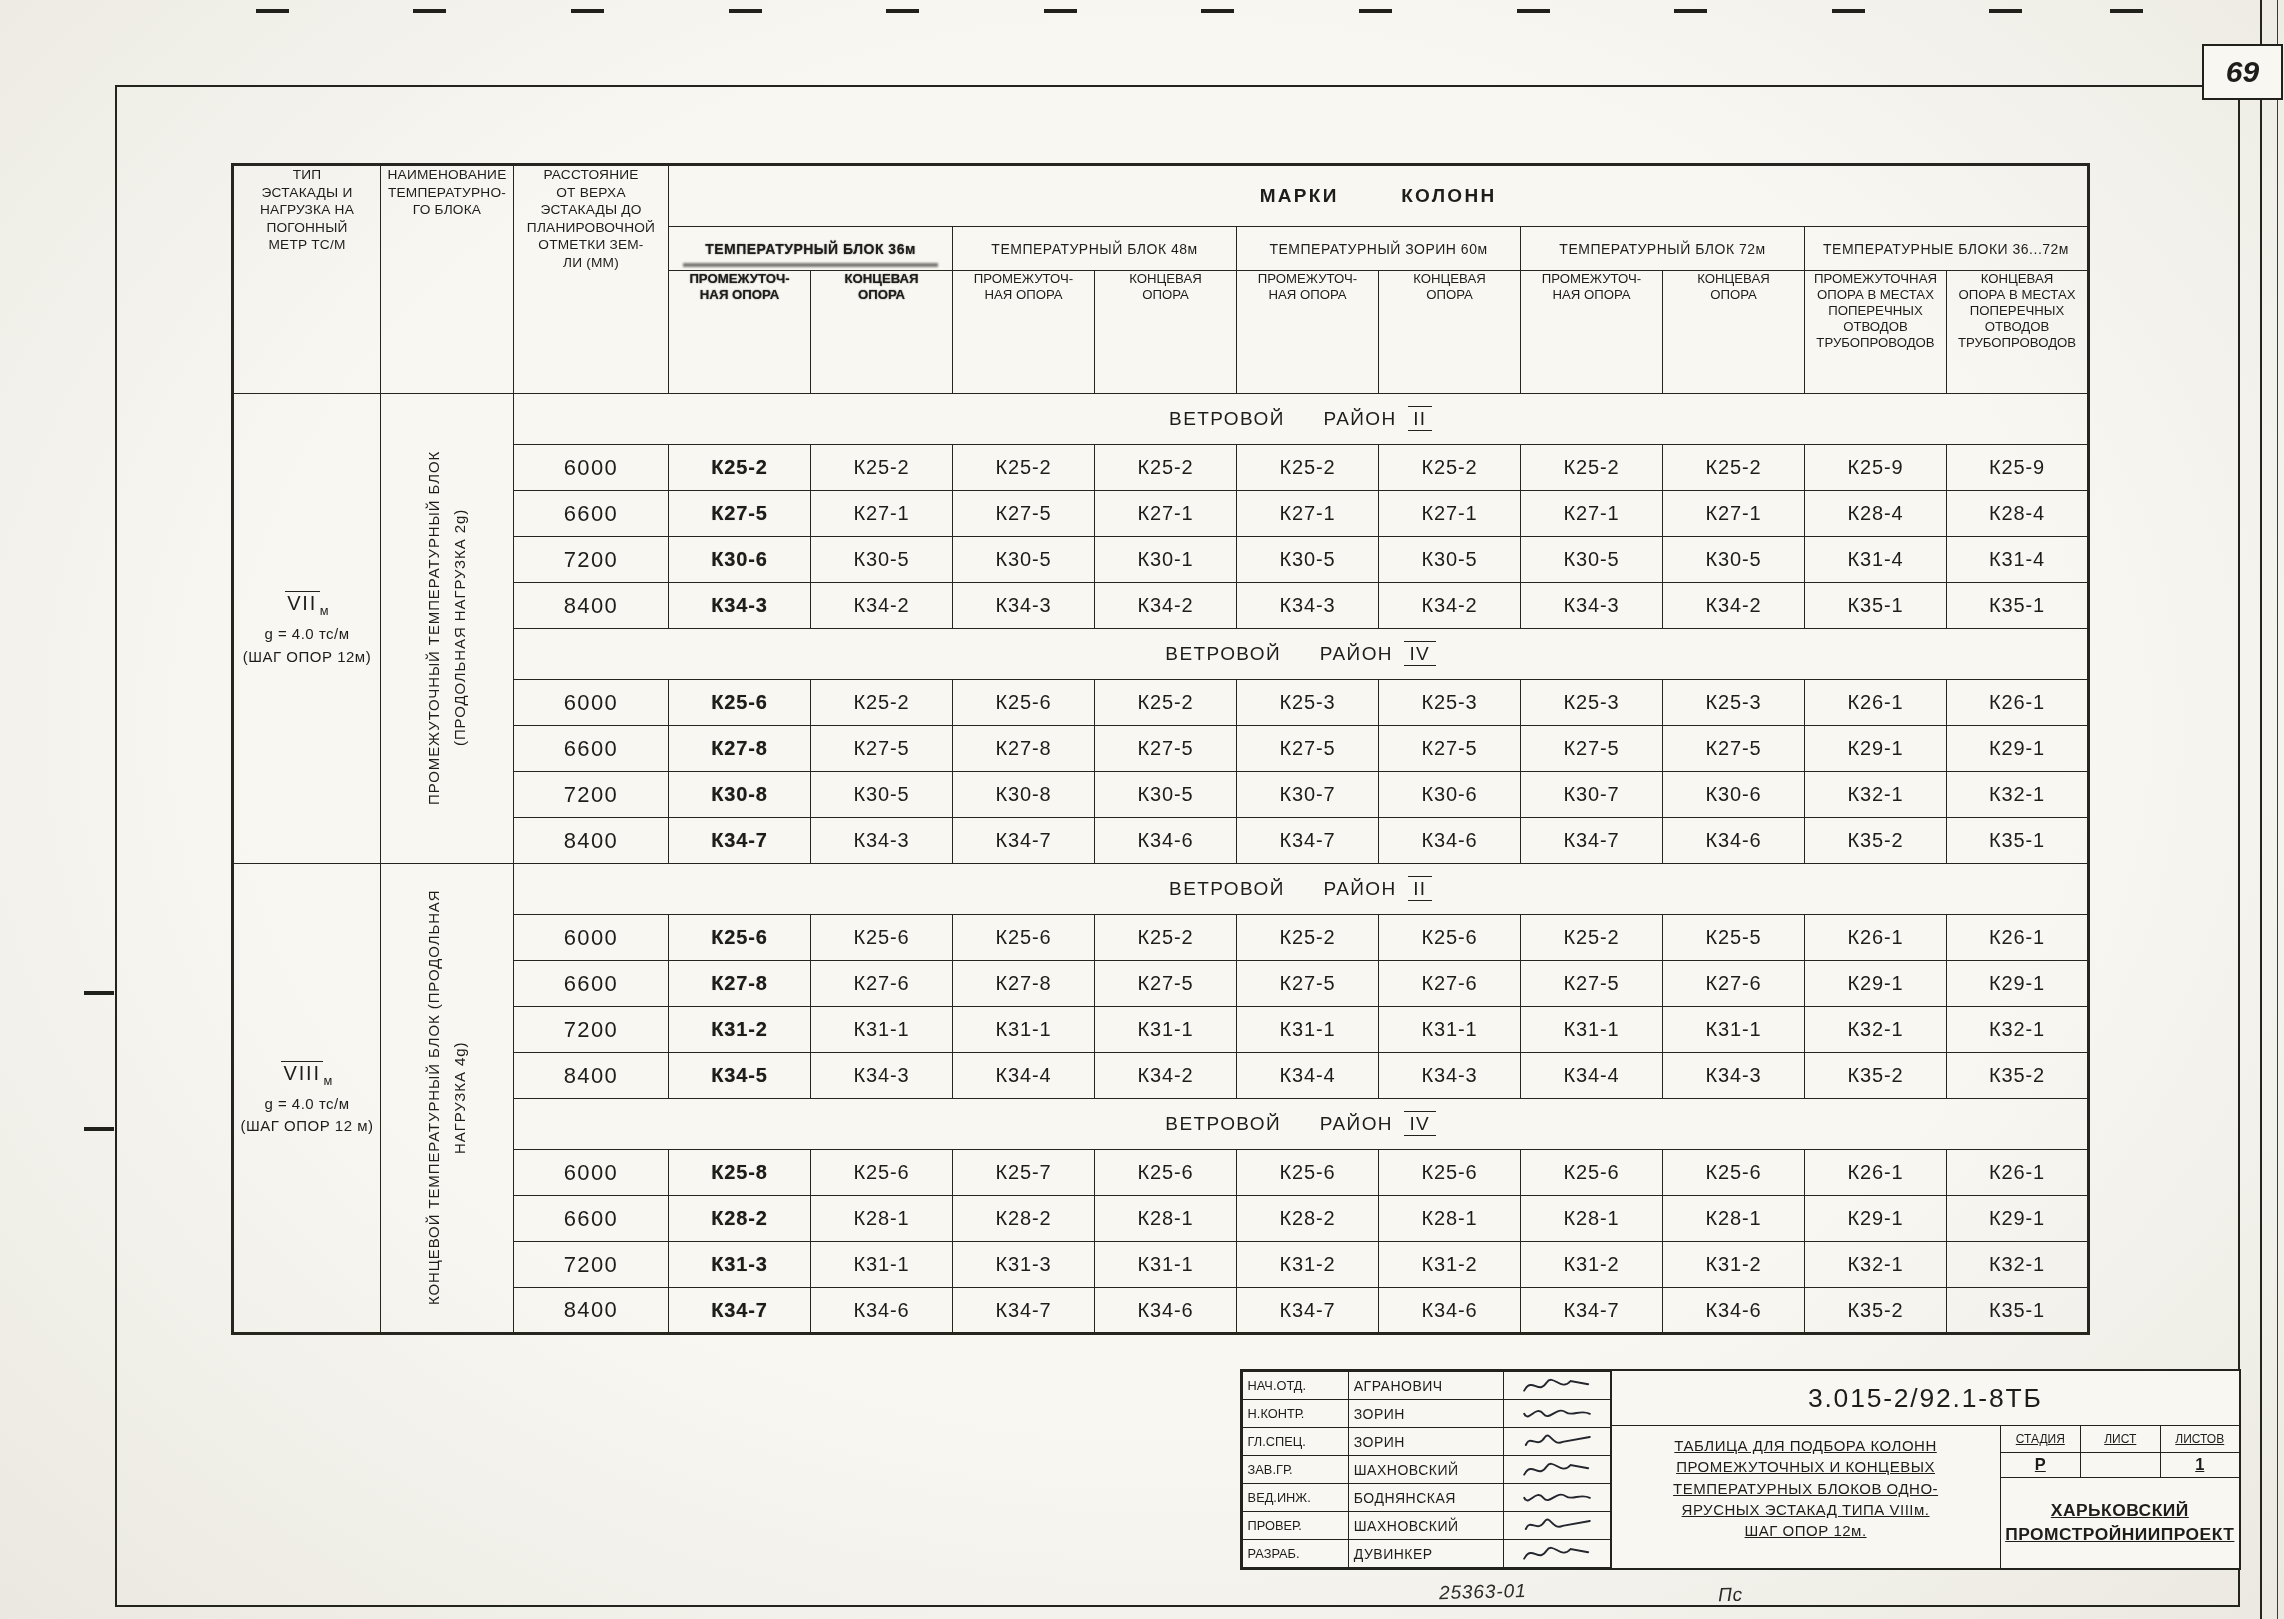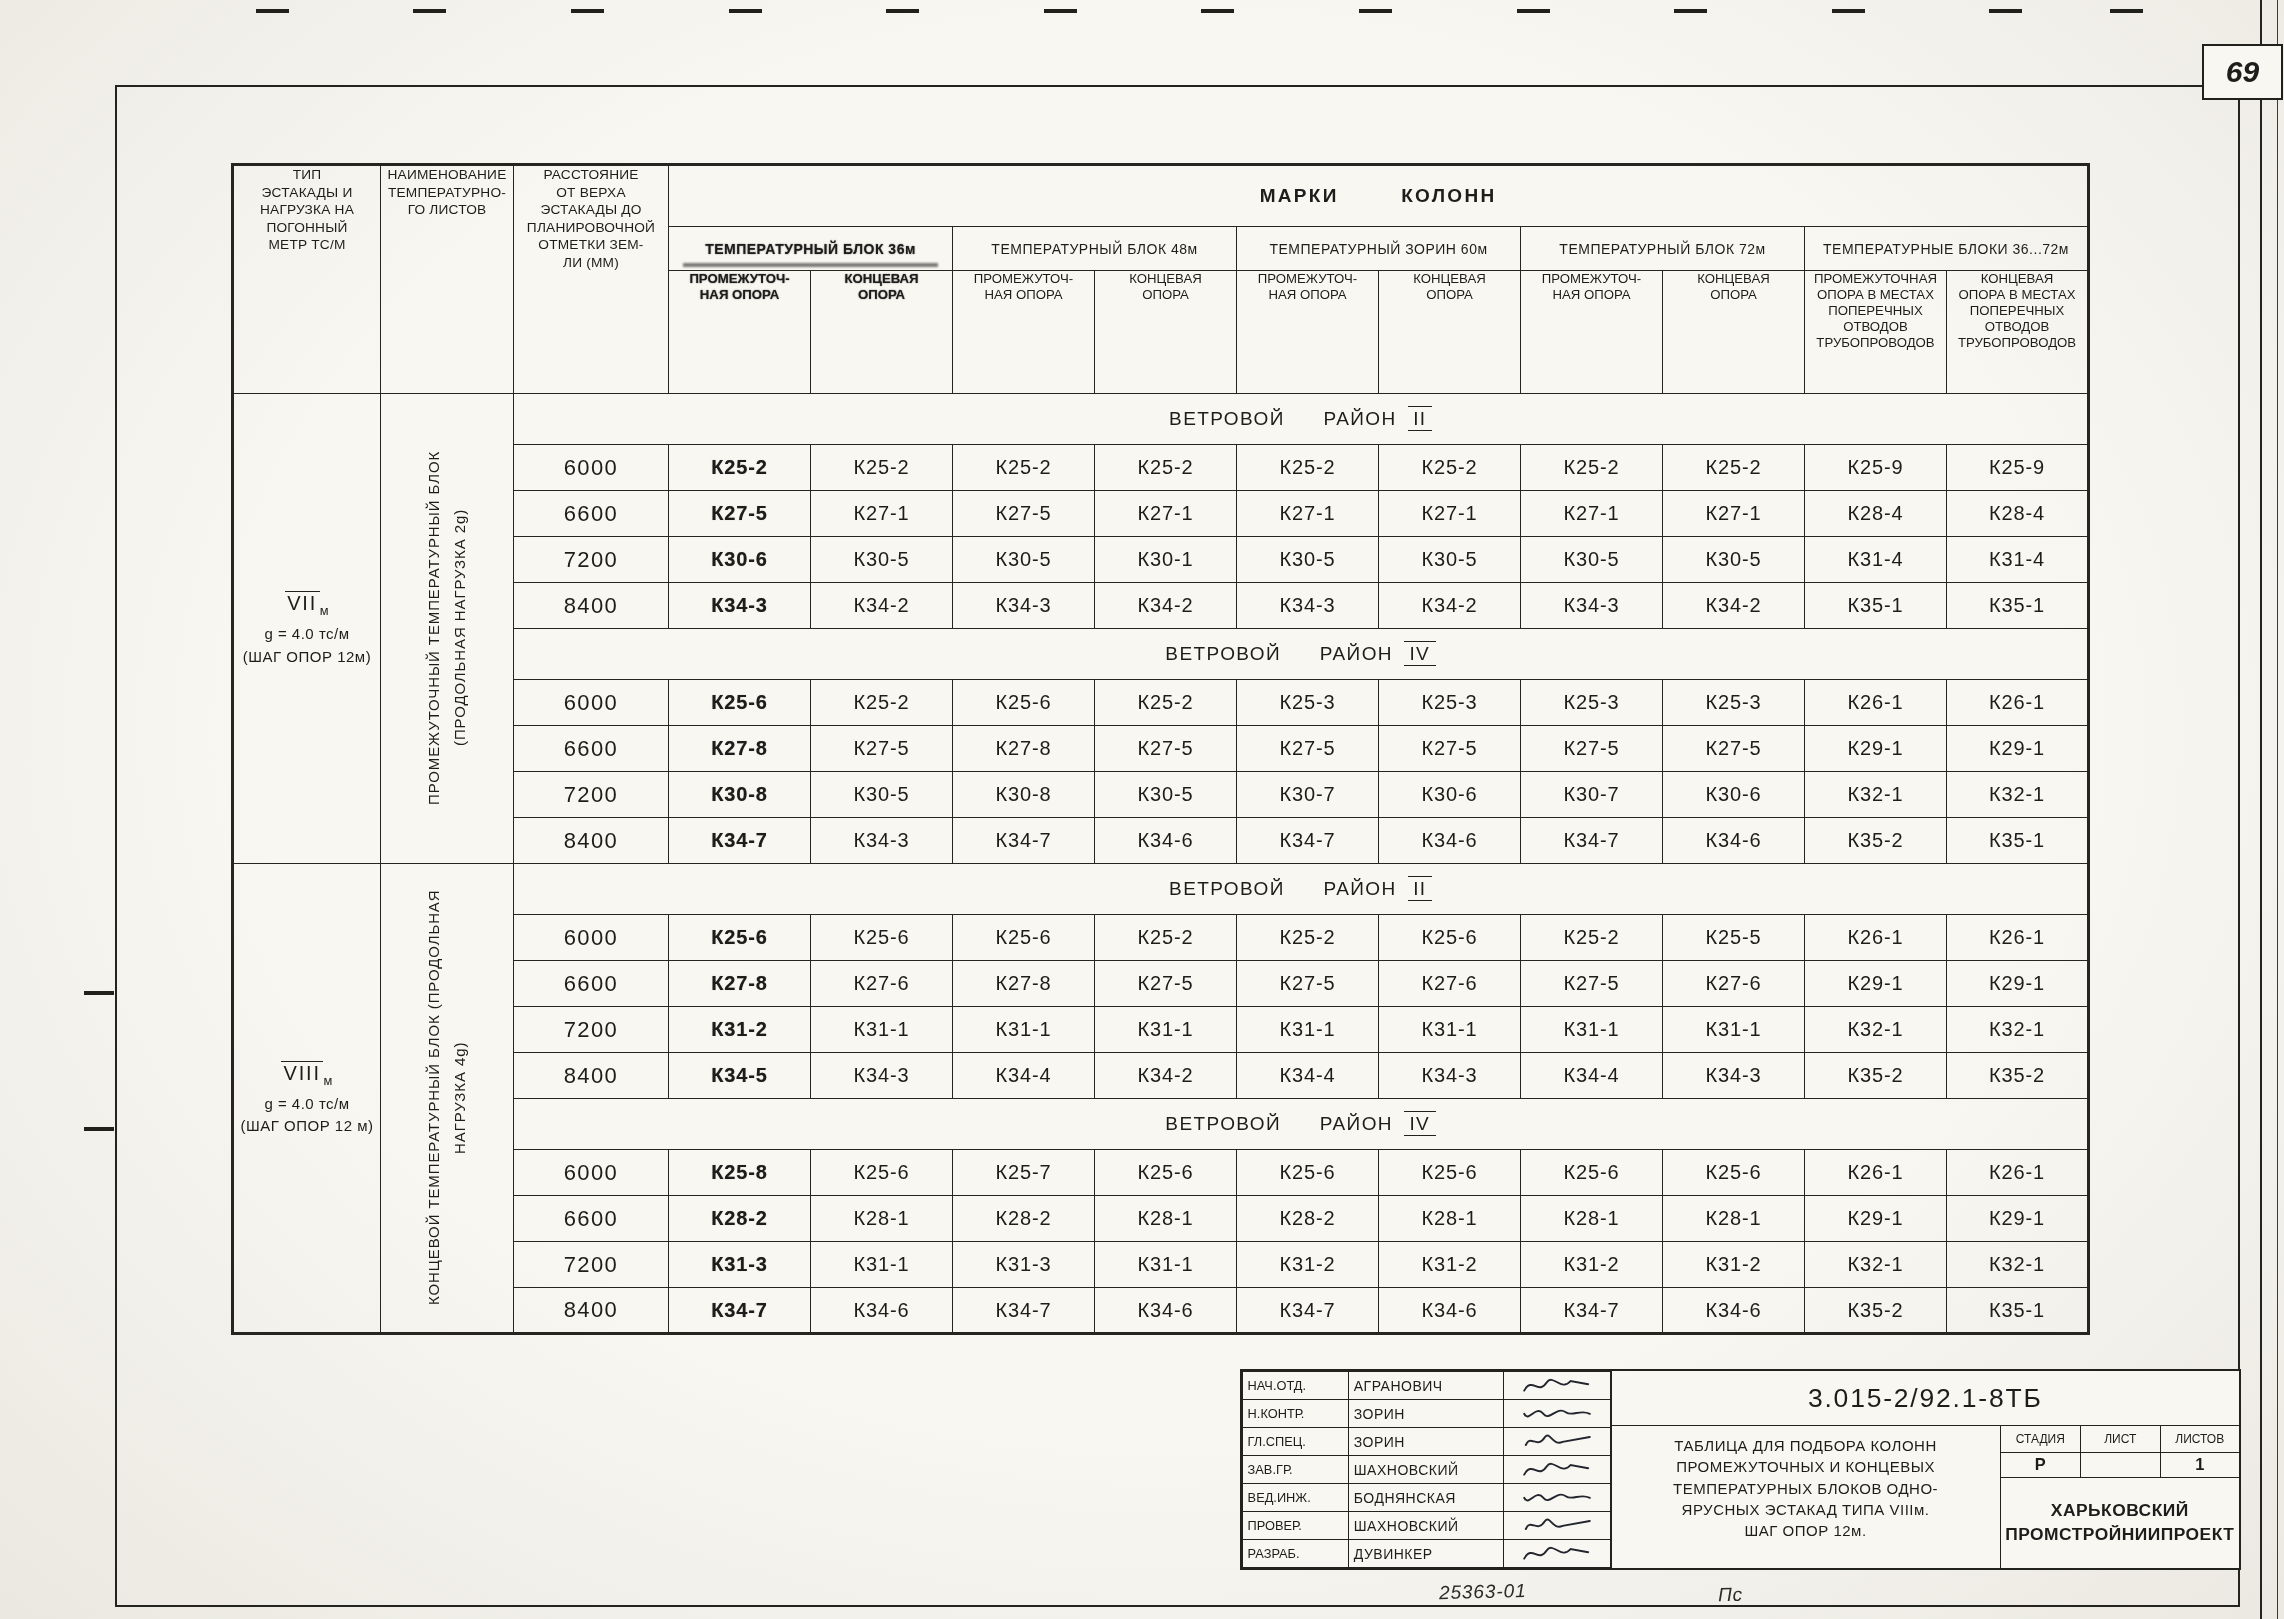--- a/index.html
+++ b/index.html
@@ -62,21 +62,21 @@
   table.sig td{border:1.4px solid #23231e;padding:0 4.6px;overflow:hidden;}
   table.sig tr{height:28px;}
   td.sig-role{width:96px;font-size:12.8px;}
   td.sig-name{width:145px;font-size:14px;letter-spacing:0.5px;}
   td.sig-sign{width:96px;text-align:center;}
   .tb-right{flex:1;display:flex;flex-direction:column;border-left:1.4px solid #23231e;}
   .doc-code{
     height:54px;border-bottom:1.8px solid #23231e;display:flex;align-items:center;justify-content:center;
     font-size:26.5px;font-weight:400;letter-spacing:1.8px;
   }
-  .tb-bottom{flex:1;display:flex;}
+  .tb-bottom{flex:1;display:flex;text-decoration:underline;}
   .desc{
     width:377px;padding:9px 5.5px 0;font-size:15px;line-height:1.42;text-align:center;
     white-space:pre-line;letter-spacing:0.5px;font-weight:500;
   }
   .stage{flex:1;display:flex;flex-direction:column;border-left:1.4px solid #23231e;}
   .stage-hdr,.stage-val{display:grid;grid-template-columns:1fr 1fr 1fr;}
   .stage-hdr{height:26.5px;}
   .stage-val{height:25px;}
   .scell{display:flex;align-items:center;justify-content:center;border-left:1.4px solid #23231e;border-bottom:1.4px solid #23231e;}
   .scell:first-child{border-left:none;}
@@ -119,21 +119,21 @@
     </colgroup>
     <thead>
       <tr class="h-a">
         <th rowspan="3" class="hdr-small">ТИП
 ЭСТАКАДЫ И
 НАГРУЗКА НА
 ПОГОННЫЙ
 МЕТР ТС/М</th>
         <th rowspan="3" class="hdr-small">НАИМЕНОВАНИЕ
 ТЕМПЕРАТУРНО-
-ГО ЛИСТОВ</th>
+ГО БЛОКА</th>
         <th rowspan="3" class="hdr-small">РАССТОЯНИЕ
 ОТ ВЕРХА
 ЭСТАКАДЫ ДО
 ПЛАНИРОВОЧНОЙ
 ОТМЕТКИ ЗЕМ-
 ЛИ (ММ)</th>
         <th colspan="10" class="marks-title">МАРКИ КОЛОНН</th>
       </tr>
       <tr class="h-b">
         <th colspan="2" class="grp smudge g36t">ТЕМПЕРАТУРНЫЙ БЛОК 36м</th>

